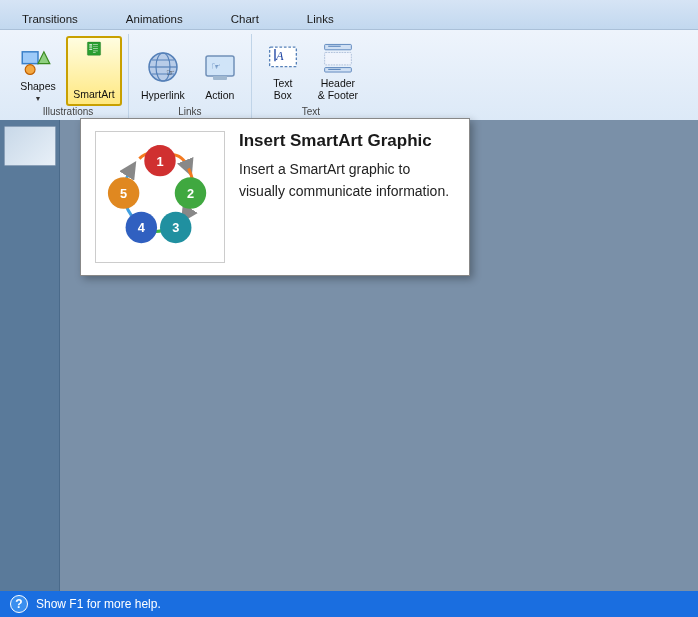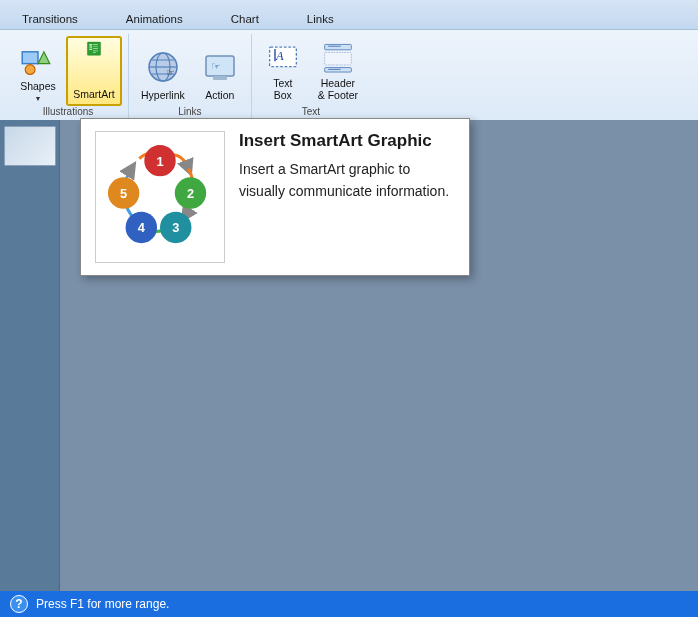--- a/index.html
+++ b/index.html
@@ -370,14 +370,14 @@
     </svg>
   </div>
   <div>
     <div class="tooltip-title">Insert SmartArt Graphic</div>
     <div class="tooltip-body" style="margin-bottom:10px;">Insert a SmartArt graphic to visually communicate information.</div>
   </div>
 </div>
 
 <div class="status-bar">
   <div class="status-help-icon">?</div>
-  <span class="status-text">Press F1 for more range.</span>
+  <span class="status-text">Show F1 for more help.</span>
 </div>
 
 </body></html>

